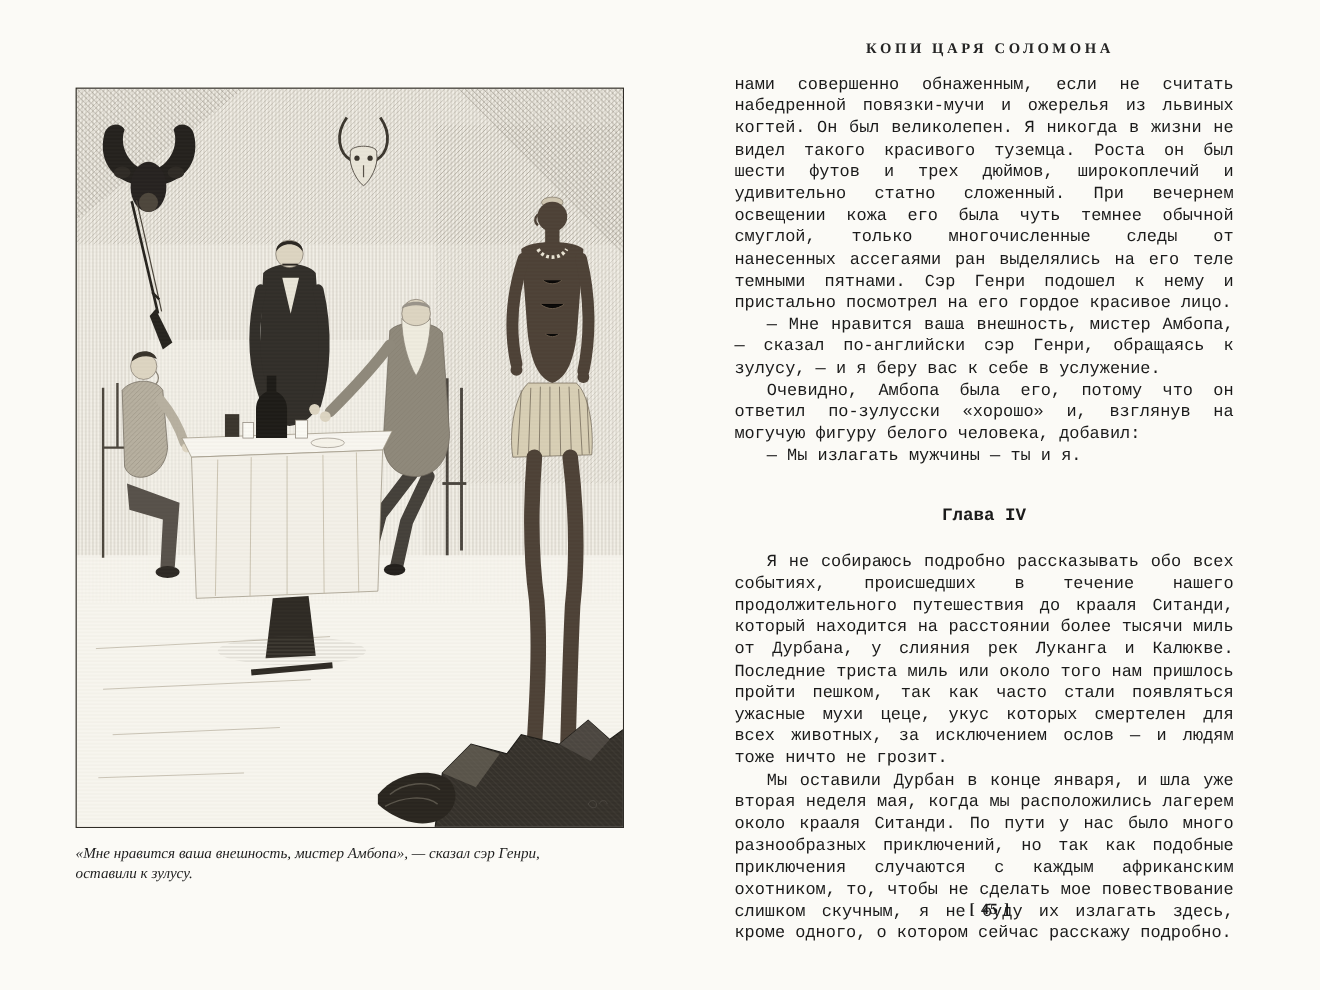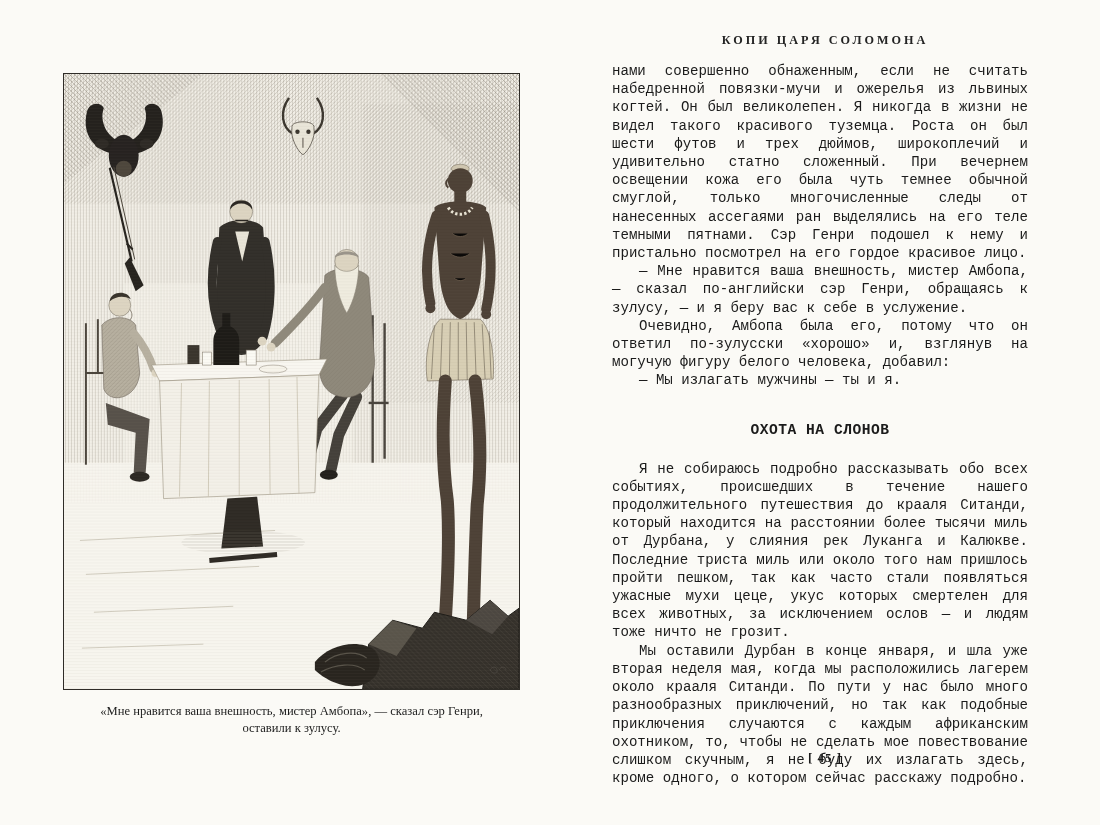--- a/index.html
+++ b/index.html
@@ -20,21 +20,21 @@
   
   .illustration { position: absolute; left: 63px; top: 73px; width: 457px; }
   .frame {
     width: 457px; height: 617px;
     border: 1px solid #2f2c27;
     background: #f2efe7;
   }
   .frame svg { display: block; width: 100%; height: 100%; }
   .caption {
     margin-top: 13px;
-    text-align: center;
+    font-style: italic;
     font-size: 12.6px;
     line-height: 17px;
     color: #1e1e1e;
   }
   .cap-line { display: block; }
 
   
   .running-header {
     position: absolute; left: 67px; top: 33px; width: 416px;
     text-align: center;
@@ -254,21 +254,21 @@
   <div class="right-page">
     <div class="running-header">КОПИ ЦАРЯ СОЛОМОНА</div>
 
     <div class="text-column">
       <p class="para">нами совершенно обнаженным, если не считать набедренной повязки-мучи и ожерелья из львиных когтей. Он был великолепен. Я никогда в жизни не видел такого красивого туземца. Роста он был шести футов и трех дюймов, широкоплечий и удивительно статно сложенный. При вечернем освещении кожа его была чуть темнее обычной смуглой, только многочисленные следы от нанесенных ассегаями ран выделялись на его теле темными пятнами. Сэр Генри подошел к нему и пристально посмотрел на его гордое красивое лицо.</p>
       <p class="para indent">— Мне нравится ваша внешность, мистер Амбопа, — сказал по-английски сэр Генри, обращаясь к зулусу, — и я беру вас к себе в услужение.</p>
       <p class="para indent">Очевидно, Амбопа была его, потому что он ответил по-зулусски «хорошо» и, взглянув на могучую фигуру белого человека, добавил:</p>
       <p class="para indent">— Мы излагать мужчины — ты и я.</p>
 
       <div class="chapter">
-        <div class="chapter-title">ОХОТА НА СЛОНОВ</div>
+        <div class="chapter-number">Глава IV</div>
       </div>
 
       <p class="para indent">Я не собираюсь подробно рассказывать обо всех событиях, происшедших в течение нашего продолжительного путешествия до крааля Ситанди, который находится на расстоянии более тысячи миль от Дурбана, у слияния рек Луканга и Калюкве. Последние триста миль или около того нам пришлось пройти пешком, так как часто стали появляться ужасные мухи цеце, укус которых смертелен для всех животных, за исключением ослов — и людям тоже ничто не грозит.</p>
       <p class="para indent">Мы оставили Дурбан в конце января, и шла уже вторая неделя мая, когда мы расположились лагерем около крааля Ситанди. По пути у нас было много разнообразных приключений, но так как подобные приключения случаются с каждым африканским охотником, то, чтобы не сделать мое повествование слишком скучным, я не буду их излагать здесь, кроме одного, о котором сейчас расскажу подробно.</p>
     </div>
 
     <div class="page-number">[ 45 ]</div>
   </div>
 
 </div>

